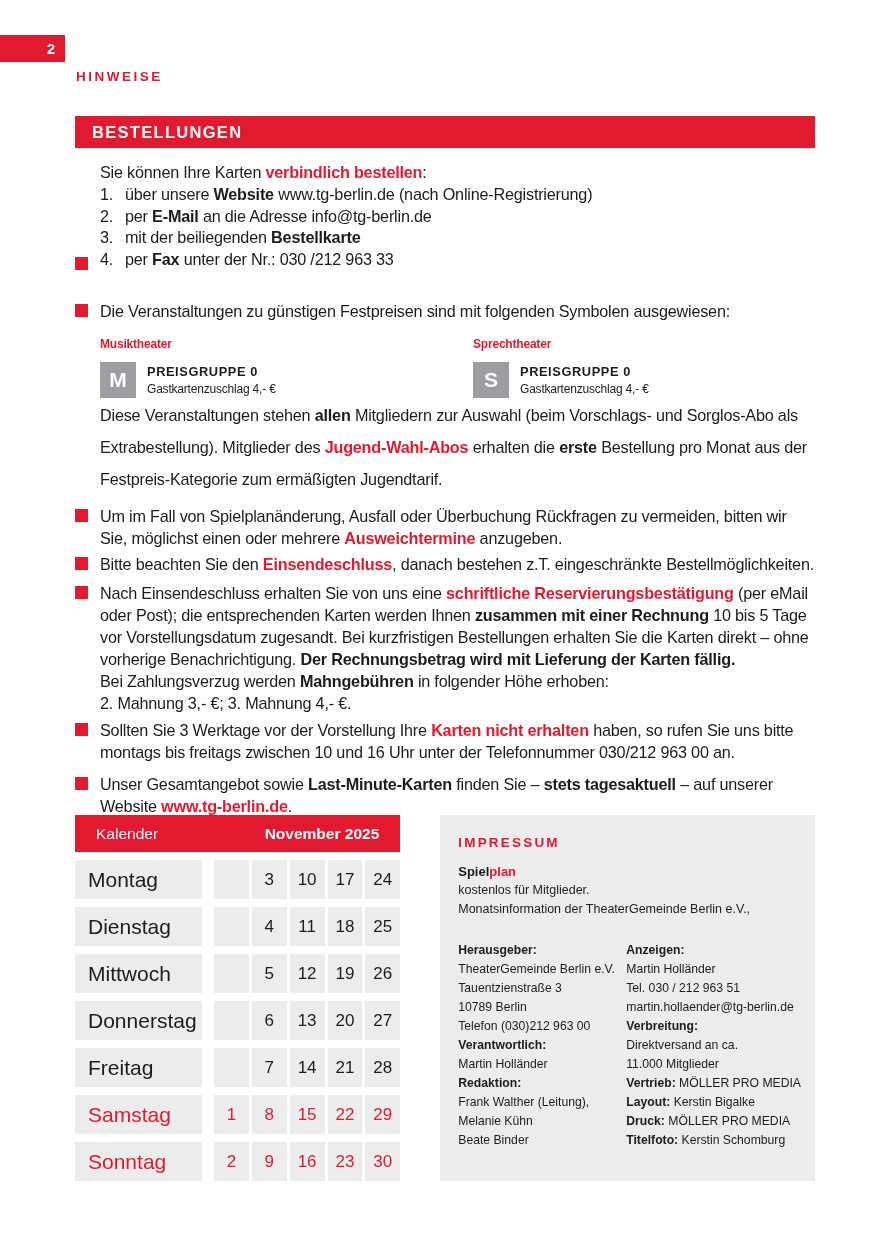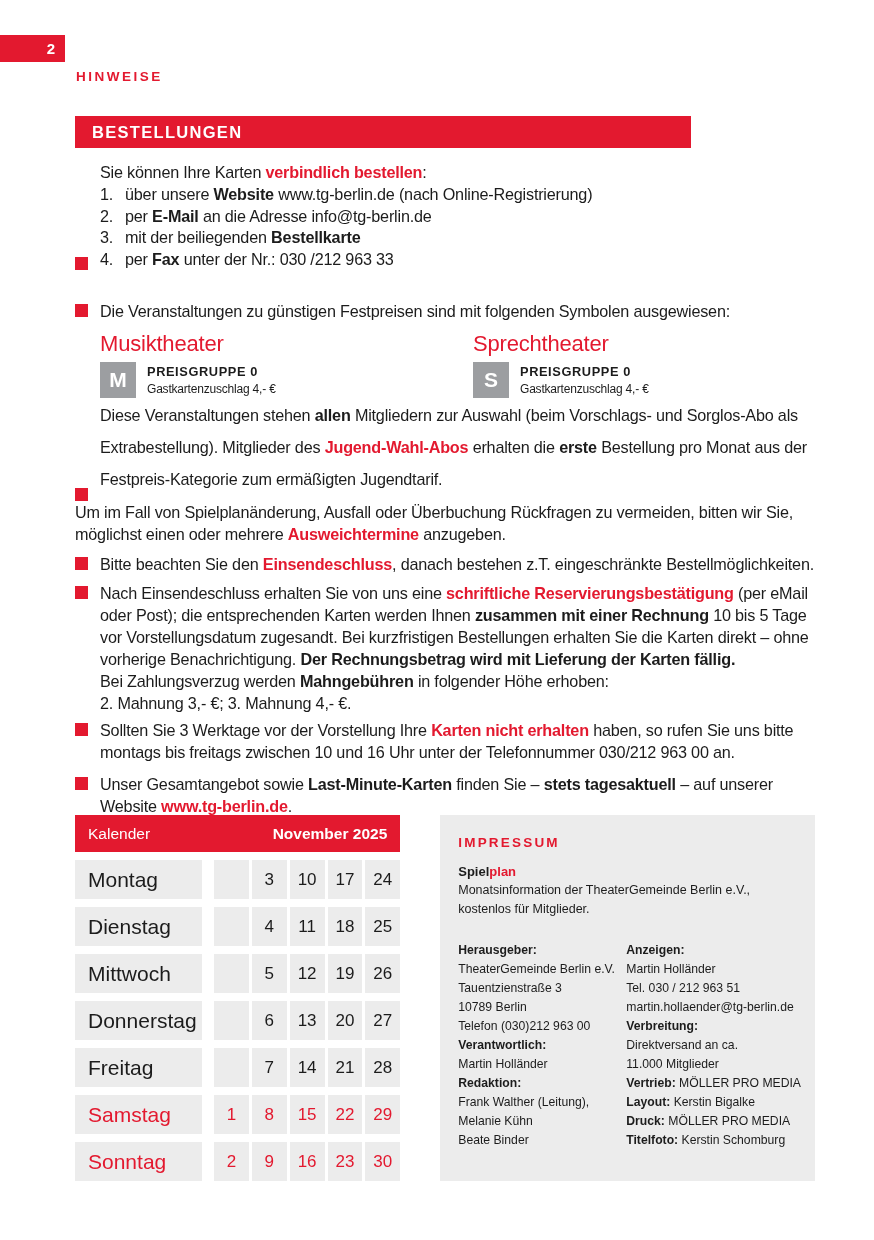--- a/index.html
+++ b/index.html
@@ -21,67 +21,67 @@
     background:var(--red);color:#fff;font-weight:bold;font-size:15px;
     text-align:right;line-height:27px;padding-right:10px;
   }
   .section-label{
     position:absolute;left:76px;top:41px;color:var(--red);
     font-weight:bold;font-size:13.5px;letter-spacing:2.5px;margin-top:28px;
   }
   
   .content{position:absolute;left:75px;top:116px;width:740px;}
   .title-bar{
-    position:absolute;left:0;top:0;width:616px;height:32px;
+    position:absolute;left:0;top:0;width:740px;height:32px;
     background:var(--red);color:#fff;font-weight:bold;font-size:16.5px;
     letter-spacing:1.3px;line-height:32px;padding-left:17px;
   }
   .bullet{position:absolute;left:0;display:flex;width:740px;}
   .sq{
     flex:0 0 13px;width:13px;height:13px;background:var(--red);
     margin-top:4px;margin-right:12px;
   }
   .btext{
     flex:1;font-size:16.2px;line-height:22px;letter-spacing:-0.2px;
   }
   .seg-n{font-weight:normal;}
   .seg-b{font-weight:bold;}
   .seg-r{font-weight:bold;color:var(--red);}
   #b1{top:45px;align-items:flex-end;}
   #b2{top:184px;}
-  #b3{top:368px;flex-direction:column;}
+  #b3{top:389px;}
   #b4{top:437px;}
   #b5{top:466px;}
   #b6{top:603px;}
   #b7{top:657px;}
   
   .olist{margin-top:1px;}
   .olrow{display:flex;line-height:21.5px;}
   .onum{flex:0 0 25px;}
   
   .symbols-row{display:flex;margin-top:11px;}
   .sym-col{width:373px;}
   .sym-col:last-child{width:auto;}
-  .sym-title{color:var(--red);font-weight:normal;font-size:22px;margin-bottom:7px;}
+  .sym-title{color:var(--red);font-weight:bold;font-size:12px;margin-bottom:7px;}
   .sym-line{display:flex;}
   .letter-box{
     flex:0 0 36px;width:36px;height:36px;background:var(--box-gray);
     color:#fff;font-weight:bold;font-size:21px;text-align:center;line-height:36px;
     margin-right:11px;
   }
   .pg-label{font-weight:bold;font-size:12.8px;letter-spacing:0.6px;line-height:17px;padding-top:1px;}
   .zuschlag{font-size:12px;line-height:19px;}
   .sym-note{font-size:16.2px;line-height:32px;letter-spacing:-0.2px;}
   
   .bottom-row{position:absolute;left:75px;top:815px;width:740px;display:flex;}
   
   .calendar{width:348px;margin-right:40px;}
   .cal-header{
     height:37px;background:var(--red);color:#fff;display:flex;
-    align-items:center;justify-content:space-between;padding:0 13px;
+    align-items:center;justify-content:space-between;padding:0 21px;
   }
   .cal-title{font-size:15.5px;}
   .cal-month{font-size:15.5px;font-weight:bold;}
   .cal-row{display:flex;margin-top:8px;height:39px;}
   .cal-day{
     width:127px;background:var(--cell-gray);font-size:21px;
     line-height:39px;padding-left:13px;margin-right:12px;
   }
   .cal-cell{
     flex:1;background:var(--cell-gray);font-size:17px;text-align:center;
@@ -256,22 +256,22 @@
           <div class="cal-cell">16</div>
           <div class="cal-cell">23</div>
           <div class="cal-cell">30</div>
         </div>
       </div>
   </div>
 
   <div class="impressum">
     <div class="imp-title">IMPRESSUM</div>
     <div class="imp-brand"><span class="seg-b">Spiel</span><span class="seg-r">plan</span></div>
+    <div class="imp-desc">kostenlos für Mitglieder.</div>
     <div class="imp-desc">Monatsinformation der TheaterGemeinde Berlin e.V.,</div>
-    <div class="imp-desc">kostenlos für Mitglieder.</div>
     <div class="imp-cols">
       <div class="imp-col-left" id="imp-left">
           <div class="imp-line"><span class="seg-b">Herausgeber:</span></div>
           <div class="imp-line"><span class="seg-n">TheaterGemeinde Berlin e.V.</span></div>
           <div class="imp-line"><span class="seg-n">Tauentzienstraße 3</span></div>
           <div class="imp-line"><span class="seg-n">10789 Berlin</span></div>
           <div class="imp-line"><span class="seg-n">Telefon (030)212 963 00</span></div>
           <div class="imp-line"><span class="seg-b">Verantwortlich:</span></div>
           <div class="imp-line"><span class="seg-n">Martin Holländer</span></div>
           <div class="imp-line"><span class="seg-b">Redaktion:</span></div>

